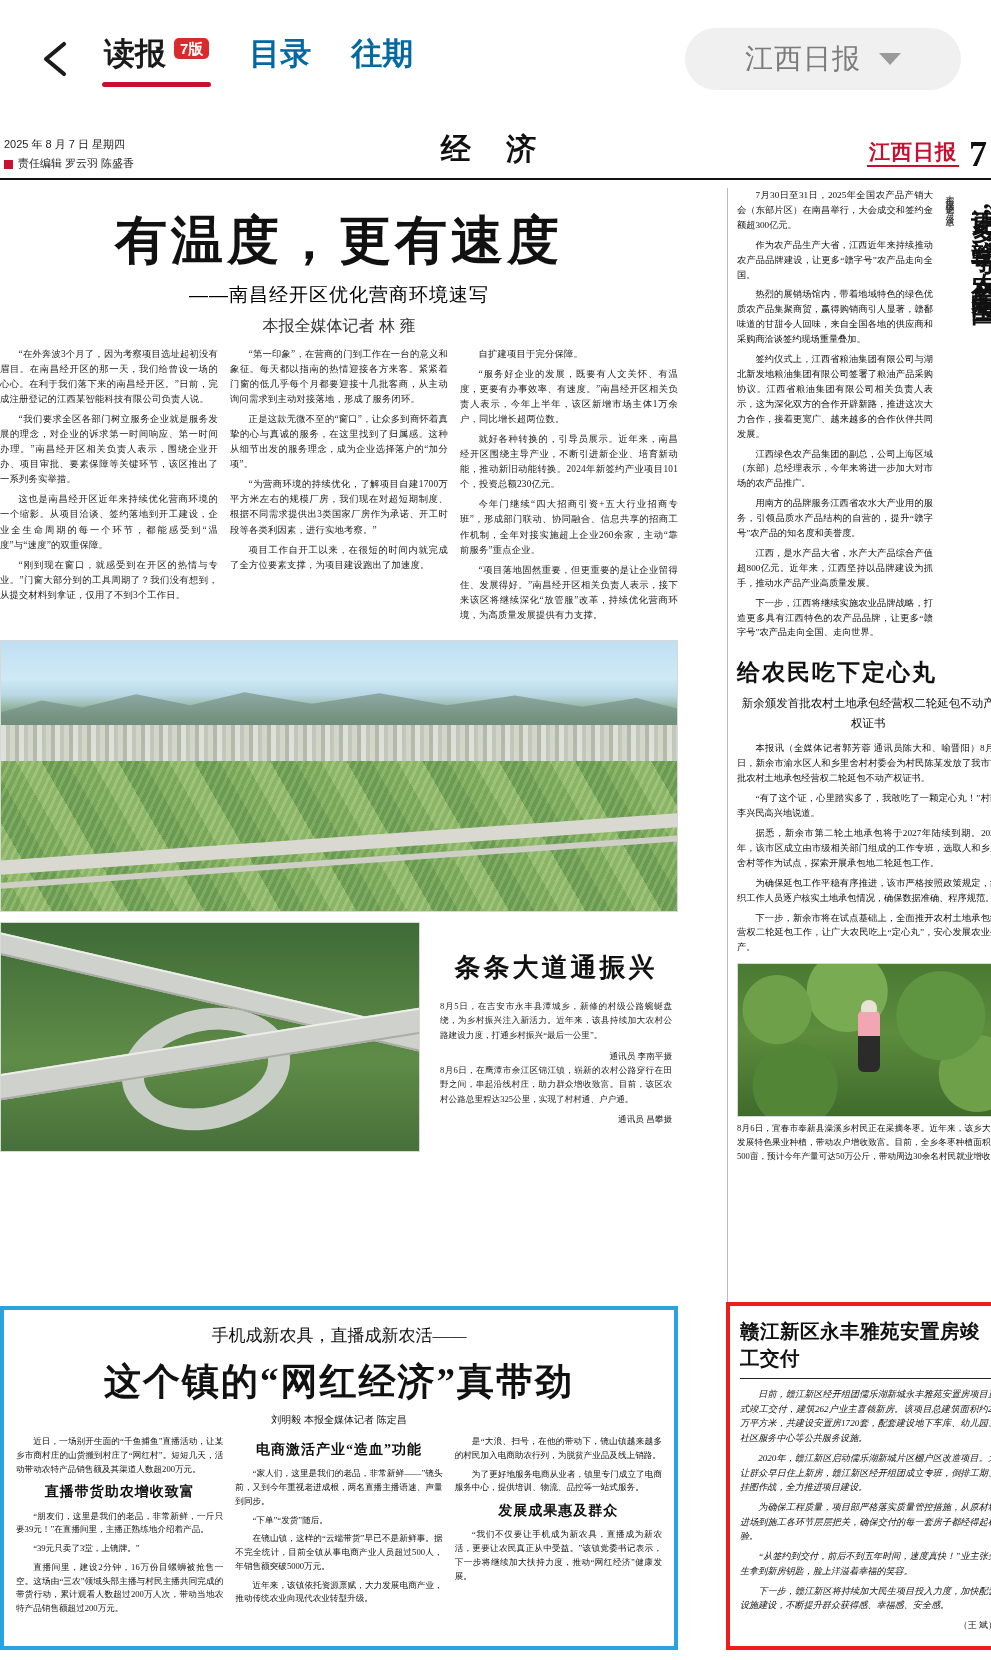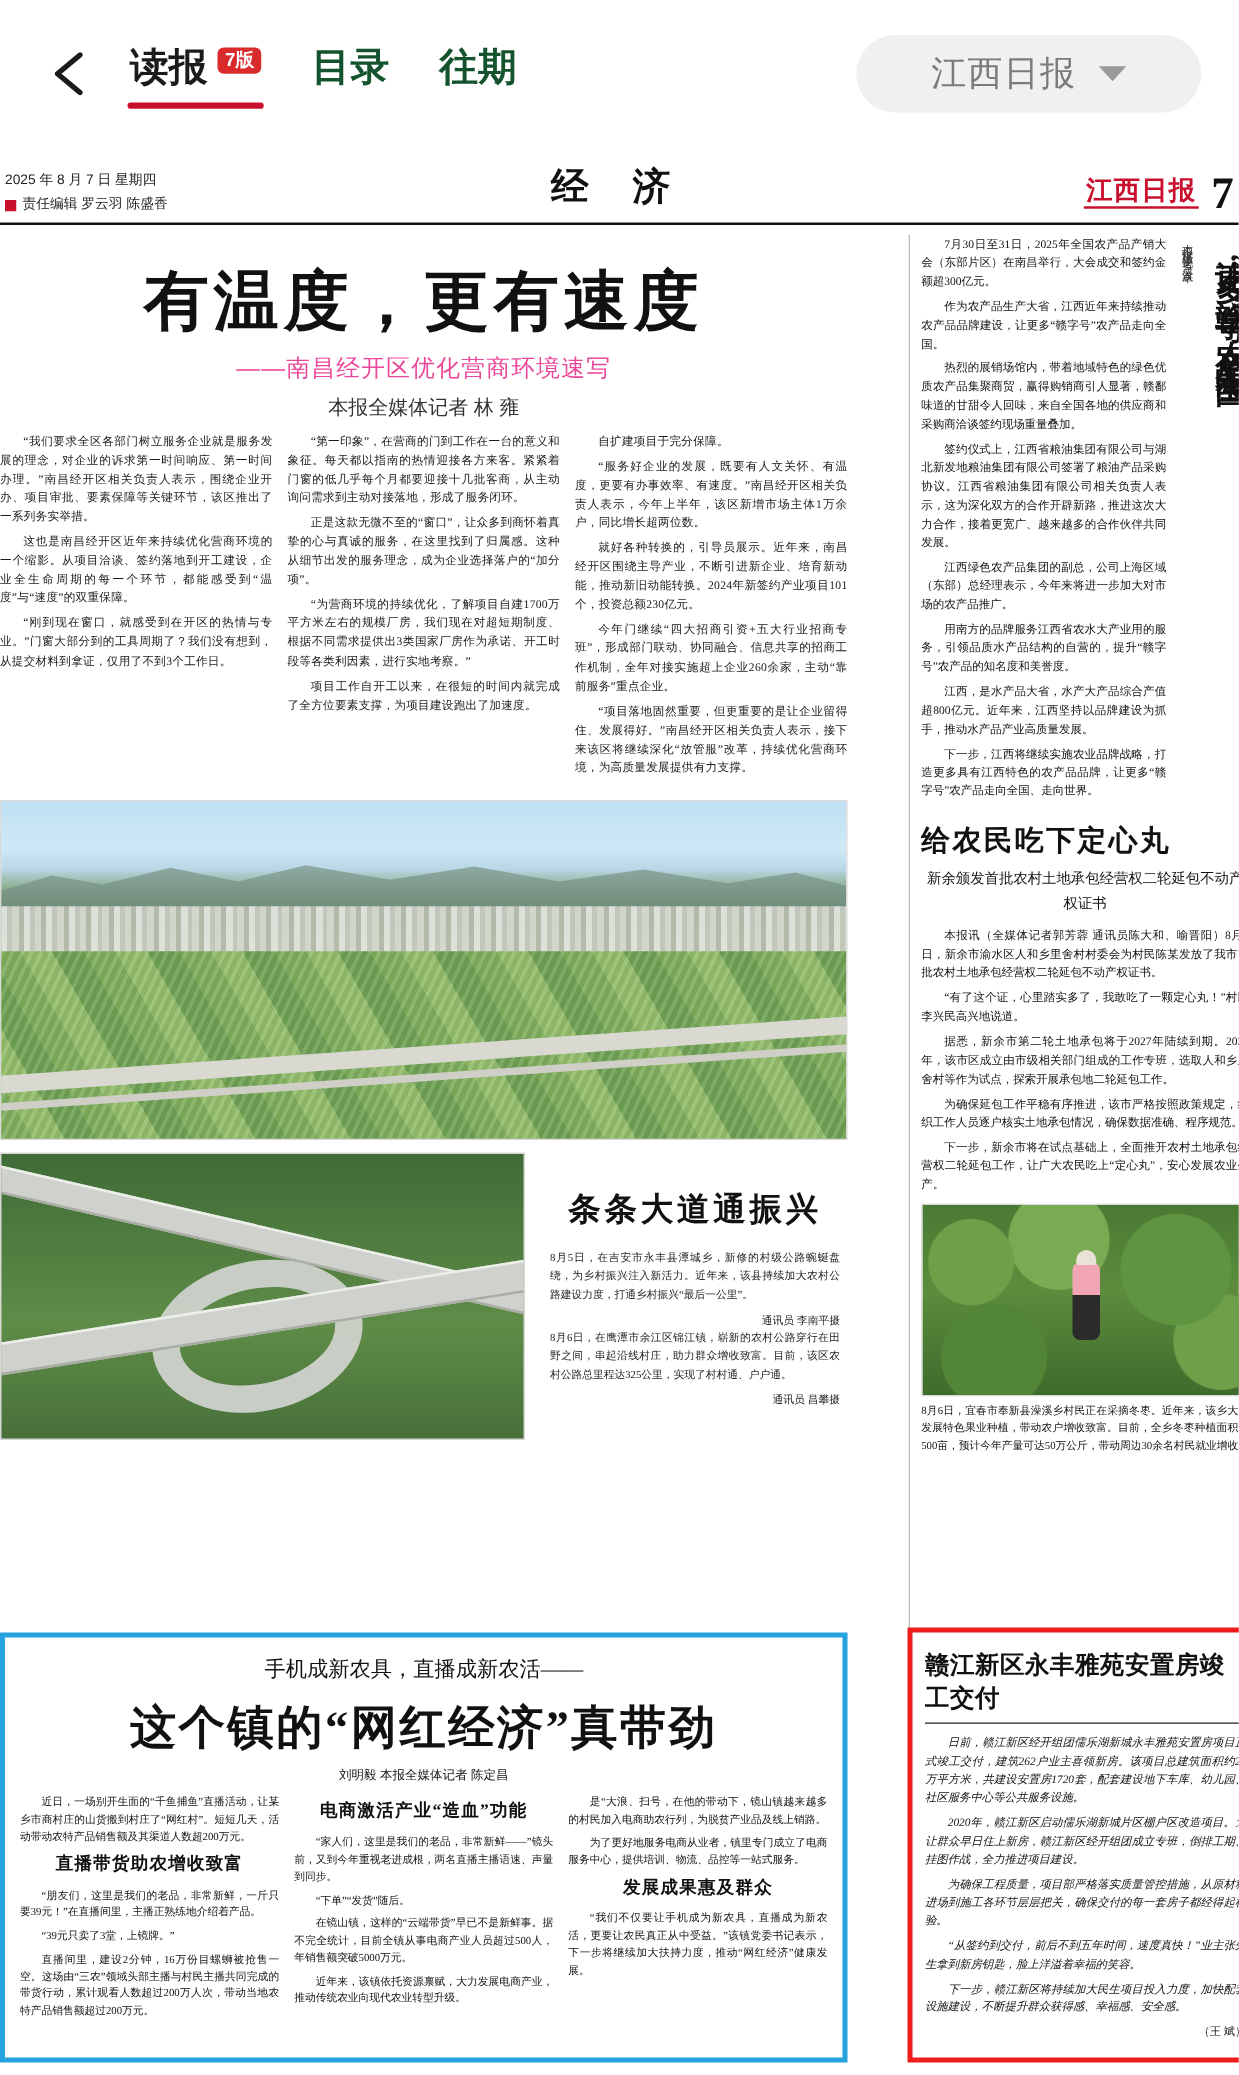--- a/index.html
+++ b/index.html
@@ -37,21 +37,21 @@
   .tab {
     position: relative;
     font-size: 31px;
     font-weight: 700;
     color: #1b1b1b;
     padding: 6px 2px 16px 2px;
     cursor: pointer;
     white-space: nowrap;
     display:flex; align-items:center;
   }
-  .tab.inactive { font-weight: 700; color: #14532d; }
+  .tab.inactive { font-weight: 700; color: #0369a1; }
   .tab .underline {
     position: absolute;
     left: 0; right: 0; bottom: 4px;
     height: 5px; border-radius: 3px;
     background: #c8102e;
   }
   .badge {
     display: inline-block;
     margin-left: 8px;
     background: #d92b2b;
@@ -142,21 +142,21 @@
     font-family: "Liberation Serif", serif;
     font-weight: 700;
     font-size: 52px;
     letter-spacing: 4px;
     margin: 18px 0 6px 0;
     color: #111;
   }
   .subhead {
     text-align: center;
     font-size: 19px;
-    color: #ec4899;
+    color: #000000;
     letter-spacing: 1px;
     margin-bottom: 8px;
   }
   .byline {
     text-align: center;
     font-size: 16px;
     color: #333;
     margin-bottom: 10px;
   }
 
@@ -391,20 +391,21 @@
   <div class="page-body">
 
     <div class="col-main">
 
       <div class="headline">有温度，更有速度</div>
       <div class="subhead">——南昌经开区优化营商环境速写</div>
       <div class="byline">本报全媒体记者 林 雍</div>
 
       <div class="textcols">
         <div class="tc">
+          <p>“在外奔波3个月了，因为考察项目选址起初没有眉目。在南昌经开区的那一天，我们给曾设一场的心心。在利于我们落下来的南昌经开区。”日前，完成注册登记的江西某智能科技有限公司负责人说。</p>
           <p>“我们要求全区各部门树立服务企业就是服务发展的理念，对企业的诉求第一时间响应、第一时间办理。”南昌经开区相关负责人表示，围绕企业开办、项目审批、要素保障等关键环节，该区推出了一系列务实举措。</p>
           <p>这也是南昌经开区近年来持续优化营商环境的一个缩影。从项目洽谈、签约落地到开工建设，企业全生命周期的每一个环节，都能感受到“温度”与“速度”的双重保障。</p>
           <p>“刚到现在窗口，就感受到在开区的热情与专业。”门窗大部分到的工具周期了？我们没有想到，从提交材料到拿证，仅用了不到3个工作日。</p>
         </div>
         <div class="tc">
           <p>“第一印象”，在营商的门到工作在一台的意义和象征。每天都以指南的热情迎接各方来客。紧紧着门窗的低几乎每个月都要迎接十几批客商，从主动询问需求到主动对接落地，形成了服务闭环。</p>
           <p>正是这款无微不至的“窗口”，让众多到商怀着真挚的心与真诚的服务，在这里找到了归属感。这种从细节出发的服务理念，成为企业选择落户的“加分项”。</p>
           <p>“为营商环境的持续优化，了解项目自建1700万平方米左右的规模厂房，我们现在对超短期制度、根据不同需求提供出3类国家厂房作为承诺、开工时段等各类利因素，进行实地考察。”</p>
           <p>项目工作自开工以来，在很短的时间内就完成了全方位要素支撑，为项目建设跑出了加速度。</p>
         </div>

